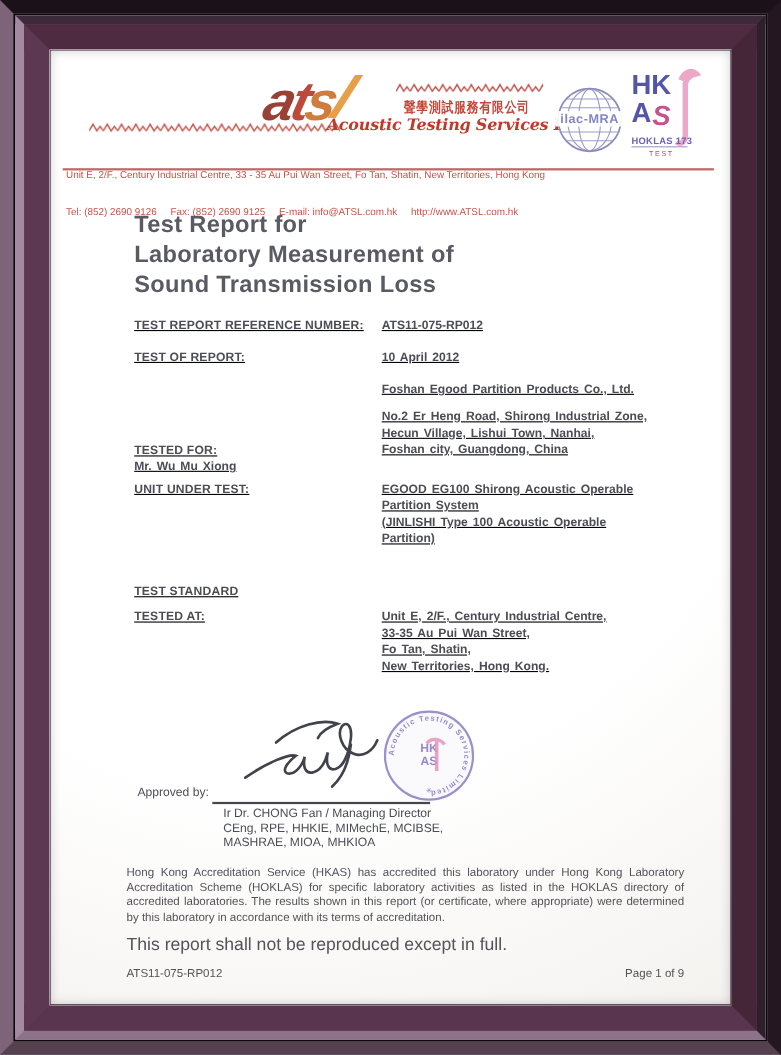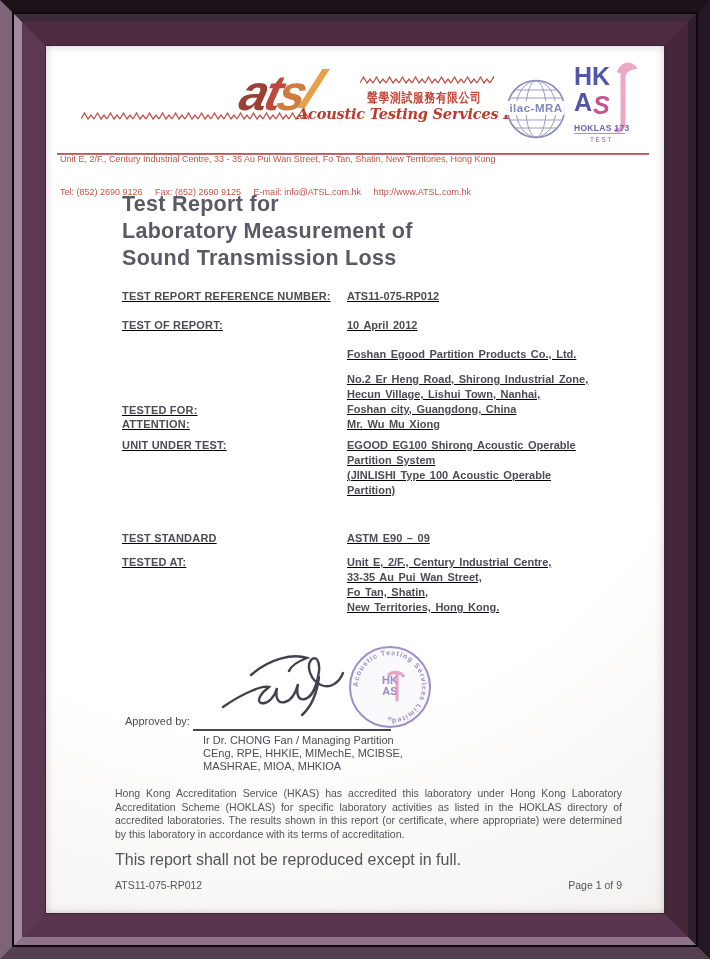--- a/index.html
+++ b/index.html
@@ -159,39 +159,35 @@
               <div class="detail-row">
                 <div class="detail-label">TESTED FOR:</div>
                 <div class="detail-value-wrap">
                   <div class="detail-value">Foshan Egood Partition Products Co., Ltd.</div>
                   <div class="detail-value vgap">No.2 Er Heng Road, Shirong Industrial Zone,
 Hecun Village, Lishui Town, Nanhai,
 Foshan city, Guangdong, China</div>
                 </div>
               </div>
               <div class="detail-row">
-                <div class="detail-label">ATTENTION:</div>
                 <div class="detail-value-wrap">
                   <div class="detail-value">Mr. Wu Mu Xiong</div>
                 </div>
               </div>
               <div class="detail-row">
                 <div class="detail-label">UNIT UNDER TEST:</div>
                 <div class="detail-value-wrap">
                   <div class="detail-value">EGOOD EG100 Shirong Acoustic Operable
 Partition System</div>
                   <div class="detail-value">(JINLISHI Type 100 Acoustic Operable
 Partition)</div>
                 </div>
               </div>
               <div class="detail-row">
                 <div class="detail-label">TEST STANDARD</div>
-                <div class="detail-value-wrap">
-                  <div class="detail-value">ASTM E90 – 09</div>
-                </div>
               </div>
               <div class="detail-row">
                 <div class="detail-label">TESTED AT:</div>
                 <div class="detail-value-wrap">
                   <div class="detail-value">Unit E, 2/F., Century Industrial Centre,
 33-35 Au Pui Wan Street,
 Fo Tan, Shatin,
 New Territories, Hong Kong.</div>
                 </div>
               </div>
@@ -216,21 +212,21 @@
           </text>
           <text x="42" y="39" text-anchor="middle" font-size="11" font-weight="bold" fill="#8d7ec2">HK</text>
           <text x="42" y="50" text-anchor="middle" font-size="11" font-weight="bold" fill="#8d7ec2">AS</text>
           <path d="M49,26 L49,56 M40,31 C44,25 53,27 56,32" stroke="#e082b0" stroke-width="3.2" fill="none" opacity="0.8"></path>
           <text x="42" y="76" text-anchor="middle" font-size="7" fill="#8d7ec2">✳</text>
         </svg>
 
         <div class="sig-line"></div>
         <div class="approved-by">Approved by:</div>
         <div class="name-block">
-          <div>Ir Dr. CHONG Fan / Managing Partition</div>
+          <div>Ir Dr. CHONG Fan / Managing Director</div>
           <div class="credentials">CEng, RPE, HHKIE, MIMechE, MCIBSE,
 MASHRAE, MIOA, MHKIOA</div>
         </div>
       </section>
 
       <footer>
         <p class="accreditation">Hong Kong Accreditation Service (HKAS) has accredited this laboratory under Hong Kong Laboratory Accreditation Scheme (HOKLAS) for specific laboratory activities as listed in the HOKLAS directory of accredited laboratories. The results shown in this report (or certificate, where appropriate) were determined by this laboratory in accordance with its terms of accreditation.</p>
         <p class="repro-note">This report shall not be reproduced except in full.</p>
         <div class="bottom-row">
           <span>ATS11-075-RP012</span>

